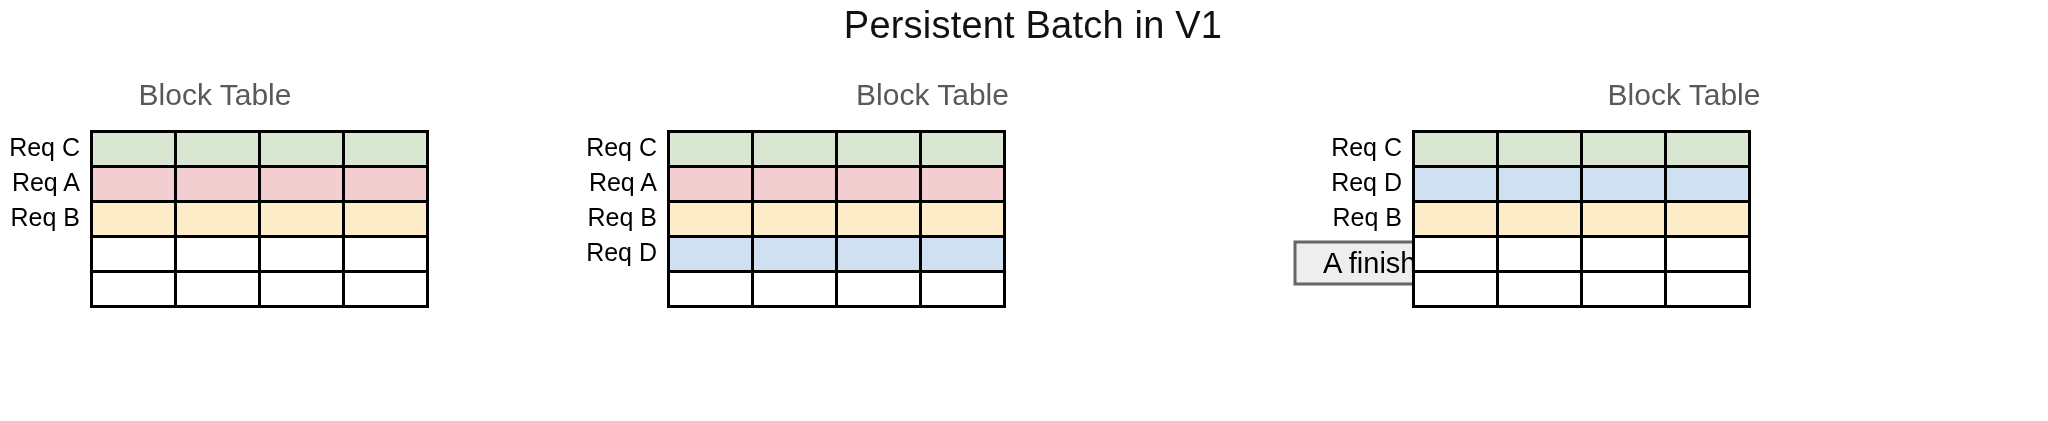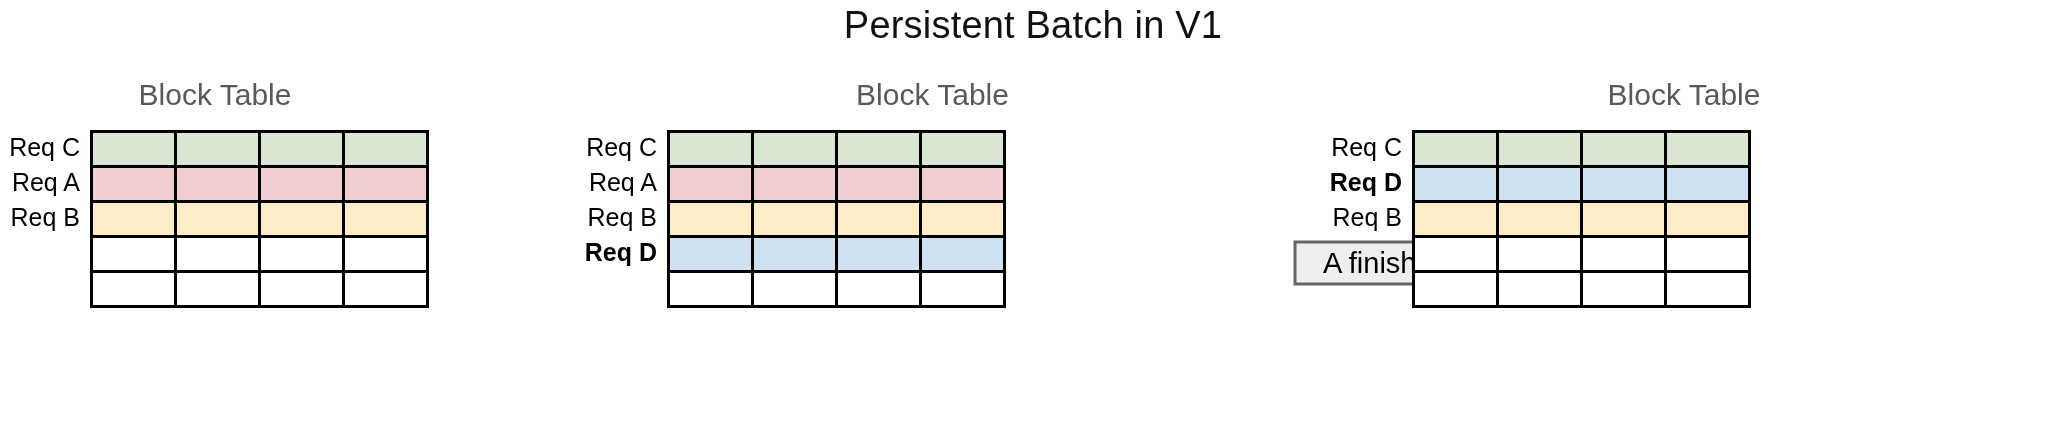--- a/index.html
+++ b/index.html
@@ -63,21 +63,21 @@
     padding-top: 0px;
   }
   .row-label {
     height: 35px;
     line-height: 35px;
     font-size: 25px;
     color: #000000;
     white-space: nowrap;
   }
   .row-label.bold {
-    font-weight: bold;
+    font-weight: normal;
   }
   .row-label.empty {
     color: transparent;
   }
   .grid {
     display: flex;
     flex-direction: column;
     border-top: 3px solid #000000;
     border-left: 3px solid #000000;
   }

